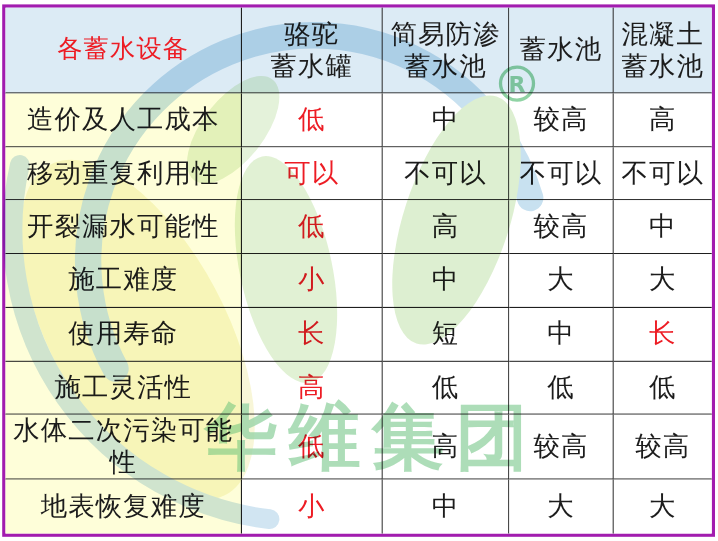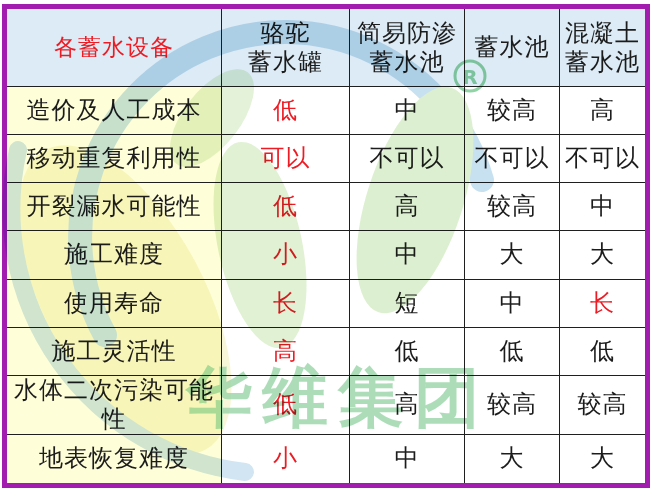--- a/index.html
+++ b/index.html
@@ -2,21 +2,21 @@
 <html><head>
 <meta charset="utf-8">
 <style>
   html,body{margin:0;padding:0;background:#ffffff;}
   .stage{
     position:relative;width:653px;height:492px;background:#ffffff;overflow:hidden;
     font-family:"DejaVu Sans","Liberation Sans",sans-serif;
   }
   .perf-table{
     position:absolute;left:2px;top:4px;width:648px;height:484px;
-    box-sizing:border-box;border:5px solid #a21caf;background:#ffffff;
+    box-sizing:border-box;border:3px solid #a21caf;background:#ffffff;
     display:grid;
     grid-template-columns:215px 128px 115px 95px 1fr;
     grid-template-rows:78px repeat(8,1fr);
     z-index:1;
   }
   .cell{
     display:flex;align-items:center;justify-content:center;text-align:center;
     border-right:1px solid #1f1f1f;border-bottom:1px solid #1f1f1f;
     color:#1c1c1c;font-size:24px;font-weight:500;letter-spacing:1px;
     box-sizing:border-box;line-height:29px;

